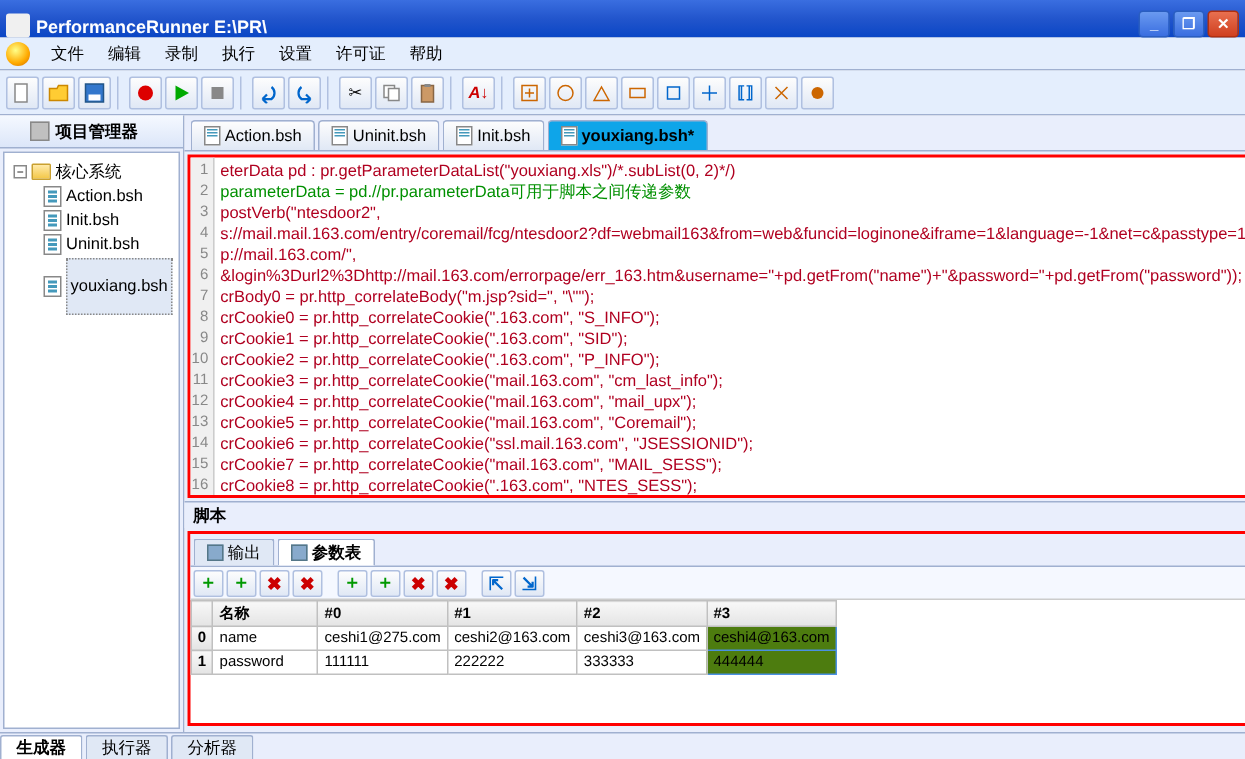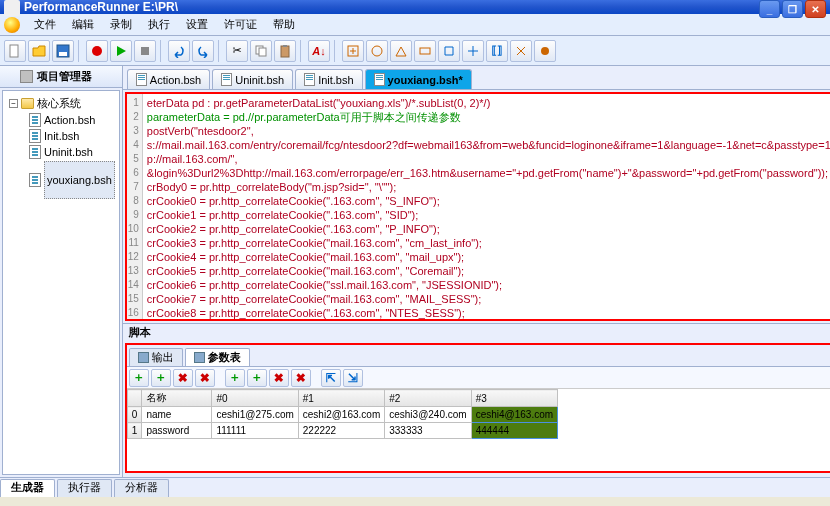--- a/index.html
+++ b/index.html
@@ -1,17 +1,17 @@
 <!DOCTYPE html>
 <html><head>
 <meta charset="utf-8">
 <style>
 * { margin: 0; padding: 0; box-sizing: border-box; font-family: "Microsoft YaHei", SimSun, Arial, sans-serif; font-size: 11px; }
 body { background: #ece9d8; width: 830px; height: 506px; overflow: hidden; }
-.titlebar { height: 14px; background: linear-gradient(to bottom, #3a6ee0, #2255cc, #0a46c5); color: #fff; display: flex; align-items: flex-start; padding: 0 4px; }
+.titlebar { height: 25px; background: linear-gradient(to bottom, #3a6ee0, #2255cc, #0a46c5); color: #fff; display: flex; align-items: flex-end; padding: 0 4px; }
 .titlebar .icon { width: 16px; height: 16px; background: #f0f0f0; border-radius: 2px; margin-right: 4px; }
 .titlebar .title { flex: 1; font-weight: bold; font-size: 12px; }
 .titlebar .winbtns { display: flex; gap: 2px; }
 .titlebar .winbtn { width: 21px; height: 18px; background: linear-gradient(#6a9af0,#3a6ee0); border: 1px solid #2a5ec0; border-radius: 3px; color: #fff; display: flex; align-items: center; justify-content: center; cursor: pointer; font-size: 10px; font-weight: bold; }
 .titlebar .winbtn.close { background: linear-gradient(#e87050,#d04020); border-color: #b03010; }
 .menubar { height: 22px; background: #e4eefd; display: flex; align-items: center; padding: 0 4px; border-bottom: 1px solid #a0b0d0; }
 .menubar .mitem { padding: 2px 8px; cursor: pointer; }
 .menubar .aicon { width: 16px; height: 16px; background: radial-gradient(circle at 40% 35%, #ff8, #fa0 60%, #c60); border-radius: 50%; margin-right: 6px; }
 .toolbar { height: 30px; background: #e4eefd; display: flex; align-items: center; padding: 2px 4px; border-bottom: 1px solid #a0b0d0; gap: 2px; }
 .tbtn { width: 22px; height: 22px; border: 1px solid #b0c0e0; background: linear-gradient(#fdfdfd,#e0e8f5); border-radius: 2px; display: flex; align-items: center; justify-content: center; cursor: pointer; font-size: 11px; font-family: sans-serif; }
@@ -44,21 +44,21 @@
 .bottom { height: 130px; border: 2px solid #ff0000; margin: 2px 6px 4px 2px; background: #fff; display: flex; flex-direction: column; }
 .btabs { height: 22px; display: flex; align-items: flex-end; padding: 2px 2px 0; gap: 2px; border-bottom: 1px solid #a0b0d0; background: #e9eefc; }
 .btab { height: 18px; padding: 0 8px; background: #e0e8f5; border: 1px solid #a0b0d0; border-bottom: none; border-radius: 2px 2px 0 0; display: flex; align-items: center; cursor: pointer; gap: 3px; }
 .btab.active { background: #fff; font-weight: bold; }
 .btab .bi { width: 11px; height: 11px; background: #8ac; border: 1px solid #578; }
 .btoolbar { height: 22px; display: flex; align-items: center; padding: 1px 2px; gap: 2px; background: #f5f8ff; border-bottom: 1px solid #ccc; }
 .bbtn { width: 20px; height: 18px; border: 1px solid #b0c0e0; background: linear-gradient(#fdfdfd,#e0e8f5); border-radius: 2px; display: flex; align-items: center; justify-content: center; cursor: pointer; font-size: 12px; font-weight: bold; }
 .grid { flex: 1; overflow: auto; }
 .grid table { border-collapse: collapse; width: auto; }
 .grid th, .grid td { border: 1px solid #c0c0c0; padding: 1px 4px; height: 16px; font-size: 10px; text-align: left; min-width: 70px; }
-.grid th { background: linear-gradient(#f8f8f8,#e4e4e4); font-weight: normal; }
+.grid th { background: linear-gradient(#f8f8f8,#e4e4e4); font-weight: bold; }
 .grid th.rh { min-width: 12px; width: 12px; text-align: center; }
 .grid td.sel { background: #4d7c0f; border: 1px solid #4a90e2; }
 .footer { height: 20px; background: #e9eefc; border-top: 1px solid #a0b0d0; display: flex; align-items: flex-end; }
 .ftab { height: 18px; padding: 0 10px; border: 1px solid #a0b0d0; border-bottom: none; background: #e0e8f5; margin-right: 2px; border-radius: 2px 2px 0 0; cursor: pointer; }
 .ftab.active { background: #fff; font-weight: bold; }
 </style>
 </head>
 <body>
 
 <div class="titlebar">
@@ -296,21 +296,21 @@
                 <th>#0</th>
                 <th>#1</th>
                 <th>#2</th>
                 <th>#3</th>
               </tr>
               <tr>
                 <th class="rh">0</th>
                 <td>name</td>
                 <td>ceshi1@275.com</td>
                 <td>ceshi2@163.com</td>
-                <td>ceshi3@240.com</td>
+                <td>ceshi3@163.com</td>
                 <td class="sel">ceshi4@163.com</td>
               </tr>
               <tr>
                 <th class="rh">1</th>
                 <td>password</td>
                 <td>111111</td>
                 <td>222222</td>
                 <td>333333</td>
                 <td class="sel">444444</td>
               </tr>

